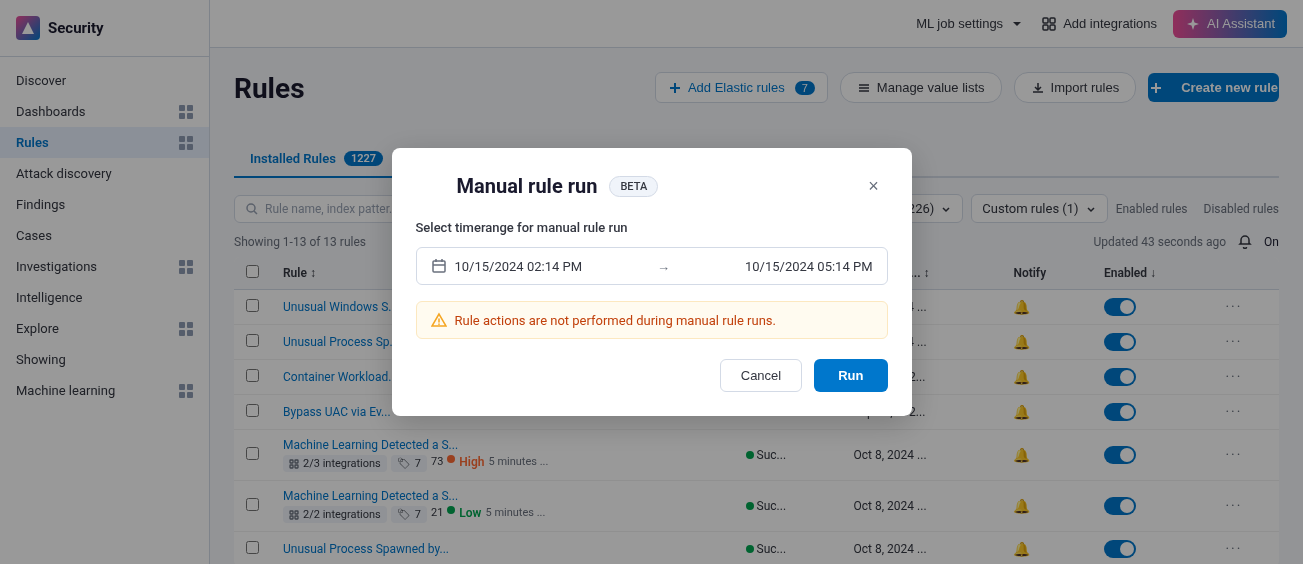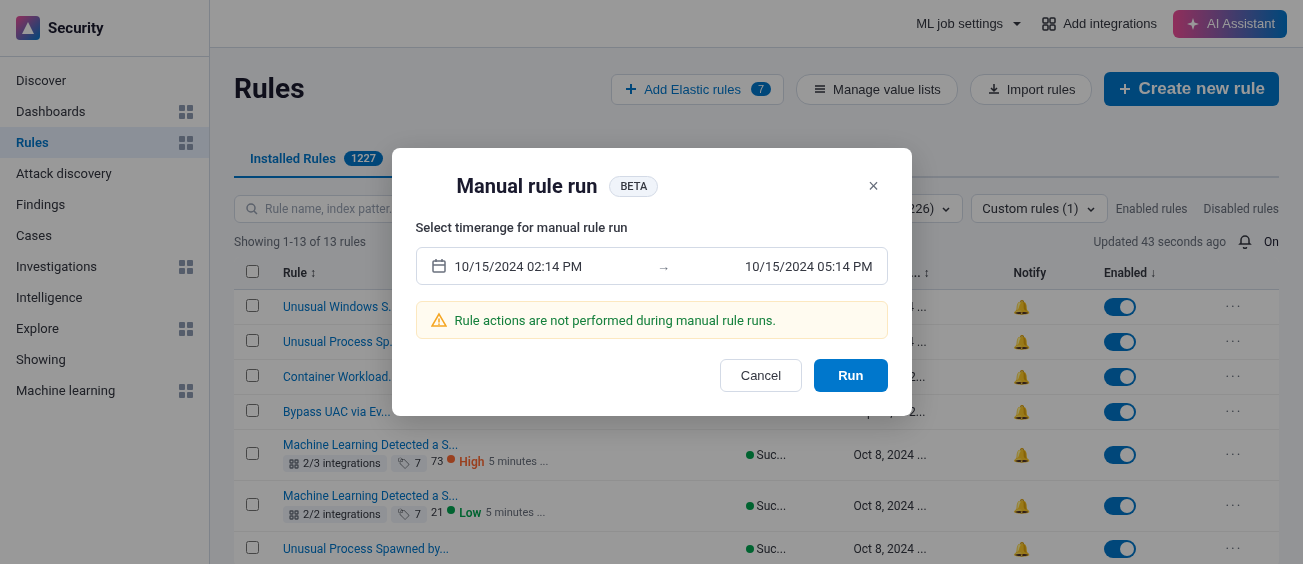--- a/index.html
+++ b/index.html
@@ -28,21 +28,21 @@
     .topbar { display: flex; align-items: center; justify-content: flex-end; padding: 8px 16px; background: #fff; border-bottom: 1px solid #d3dae6; height: 48px; gap: 16px; }
     .topbar-btn { display: flex; align-items: center; gap: 6px; font-size: 13px; color: #343741; cursor: pointer; background: none; border: none; }
     .topbar-btn svg { width: 16px; height: 16px; }
     .ai-btn { background: linear-gradient(90deg, #f04e98, #0077cc); color: white; padding: 6px 12px; border-radius: 6px; border: none; cursor: pointer; font-size: 13px; font-weight: 500; display: flex; align-items: center; gap: 6px; }
 
     
     .page-content { flex: 1; padding: 24px; overflow: auto; }
     .page-title { font-size: 28px; font-weight: 700; color: #1a1a2e; margin-bottom: 20px; }
     .page-actions { display: flex; align-items: center; gap: 12px; margin-bottom: 0; float: right; margin-top: -44px; }
     .btn-outline { display: flex; align-items: center; gap: 6px; padding: 7px 16px; border: 1px solid #d3dae6; background: white; border-radius: 14px; font-size: 13px; cursor: pointer; color: #343741; }
-    .btn-primary { display: flex; align-items: center; gap: 6px; padding: 7px 14px; background: #0077cc; color: white; border: none; border-radius: 6px; font-size: 17px; font-weight: 600; cursor: pointer; }
+    .btn-primary { display: flex; align-items: center; gap: 18px; padding: 7px 1px; background: #0077cc; color: white; border: none; border-radius: 6px; font-size: 13px; font-weight: 600; cursor: pointer; }
     .btn-add-elastic { display: flex; align-items: center; gap: 6px; padding: 7px 12px; border: 1px solid #d3dae6; background: white; border-radius: 6px; font-size: 13px; cursor: pointer; color: #0077cc; }
     .badge-blue { background: #0077cc; color: white; border-radius: 10px; padding: 1px 7px; font-size: 11px; margin-left: 4px; }
 
     
     .tabs { display: flex; gap: 0; border-bottom: 2px solid #d3dae6; margin-bottom: 16px; }
     .tab { padding: 10px 16px; font-size: 13px; cursor: pointer; color: #343741; display: flex; align-items: center; gap: 8px; border-bottom: 2px solid transparent; margin-bottom: -2px; }
     .tab.active { color: #0077cc; font-weight: 600; border-bottom-color: #0077cc; }
     .tab-count { background: #e0e5ee; color: #343741; border-radius: 10px; padding: 1px 7px; font-size: 11px; }
     .tab.active .tab-count { background: #0077cc; color: white; }
 
@@ -73,21 +73,21 @@
     .modal-header { display: flex; align-items: center; justify-content: space-between; margin-bottom: 20px; }
     .modal-title { font-size: 20px; font-weight: 700; color: #1a1a2e; display: flex; align-items: center; gap: 12px; margin-left: 41px; }
     .beta-badge { background: #f0f4fa; border: 1px solid #d3dae6; border-radius: 12px; padding: 3px 10px; font-size: 11px; color: #343741; font-weight: 500; }
     .modal-close { background: none; border: none; cursor: pointer; color: #69707d; font-size: 18px; display: flex; align-items: center; justify-content: center; width: 28px; height: 28px; border-radius: 4px; }
     .modal-label { font-size: 13px; color: #343741; margin-bottom: 12px; font-weight: 500; }
     .timerange-row { display: flex; align-items: center; gap: 8px; border: 1px solid #d3dae6; border-radius: 6px; padding: 10px 14px; margin-bottom: 16px; }
     .timerange-start { font-size: 13px; color: #343741; flex: 1; }
     .timerange-arrow { color: #69707d; }
     .timerange-end { font-size: 13px; color: #343741; flex: 1; text-align: right; }
     .warning-box { display: flex; align-items: center; gap: 8px; background: #fffbf0; border: 1px solid #fce8c0; border-radius: 6px; padding: 10px 14px; margin-bottom: 20px; }
-    .warning-text { font-size: 13px; color: #15803d; }
+    .warning-text { font-size: 13px; color: #c2410c; }
     .modal-actions { display: flex; justify-content: flex-end; gap: 12px; }
     .btn-cancel { padding: 8px 20px; background: white; border: 1px solid #d3dae6; border-radius: 6px; font-size: 13px; cursor: pointer; color: #343741; }
     .btn-run { padding: 8px 24px; background: #0077cc; color: white; border: none; border-radius: 6px; font-size: 13px; font-weight: 600; cursor: pointer; }
 
     .bell-icon { font-size: 14px; color: #69707d; }
     .more-icon { font-size: 14px; color: #69707d; letter-spacing: 2px; }
     .dot-high { width: 8px; height: 8px; background: #ff6b35; border-radius: 50%; display: inline-block; }
     .dot-low { width: 8px; height: 8px; background: #00a651; border-radius: 50%; display: inline-block; }
     .dot-suc { width: 8px; height: 8px; background: #00a651; border-radius: 50%; display: inline-block; }
   </style>

